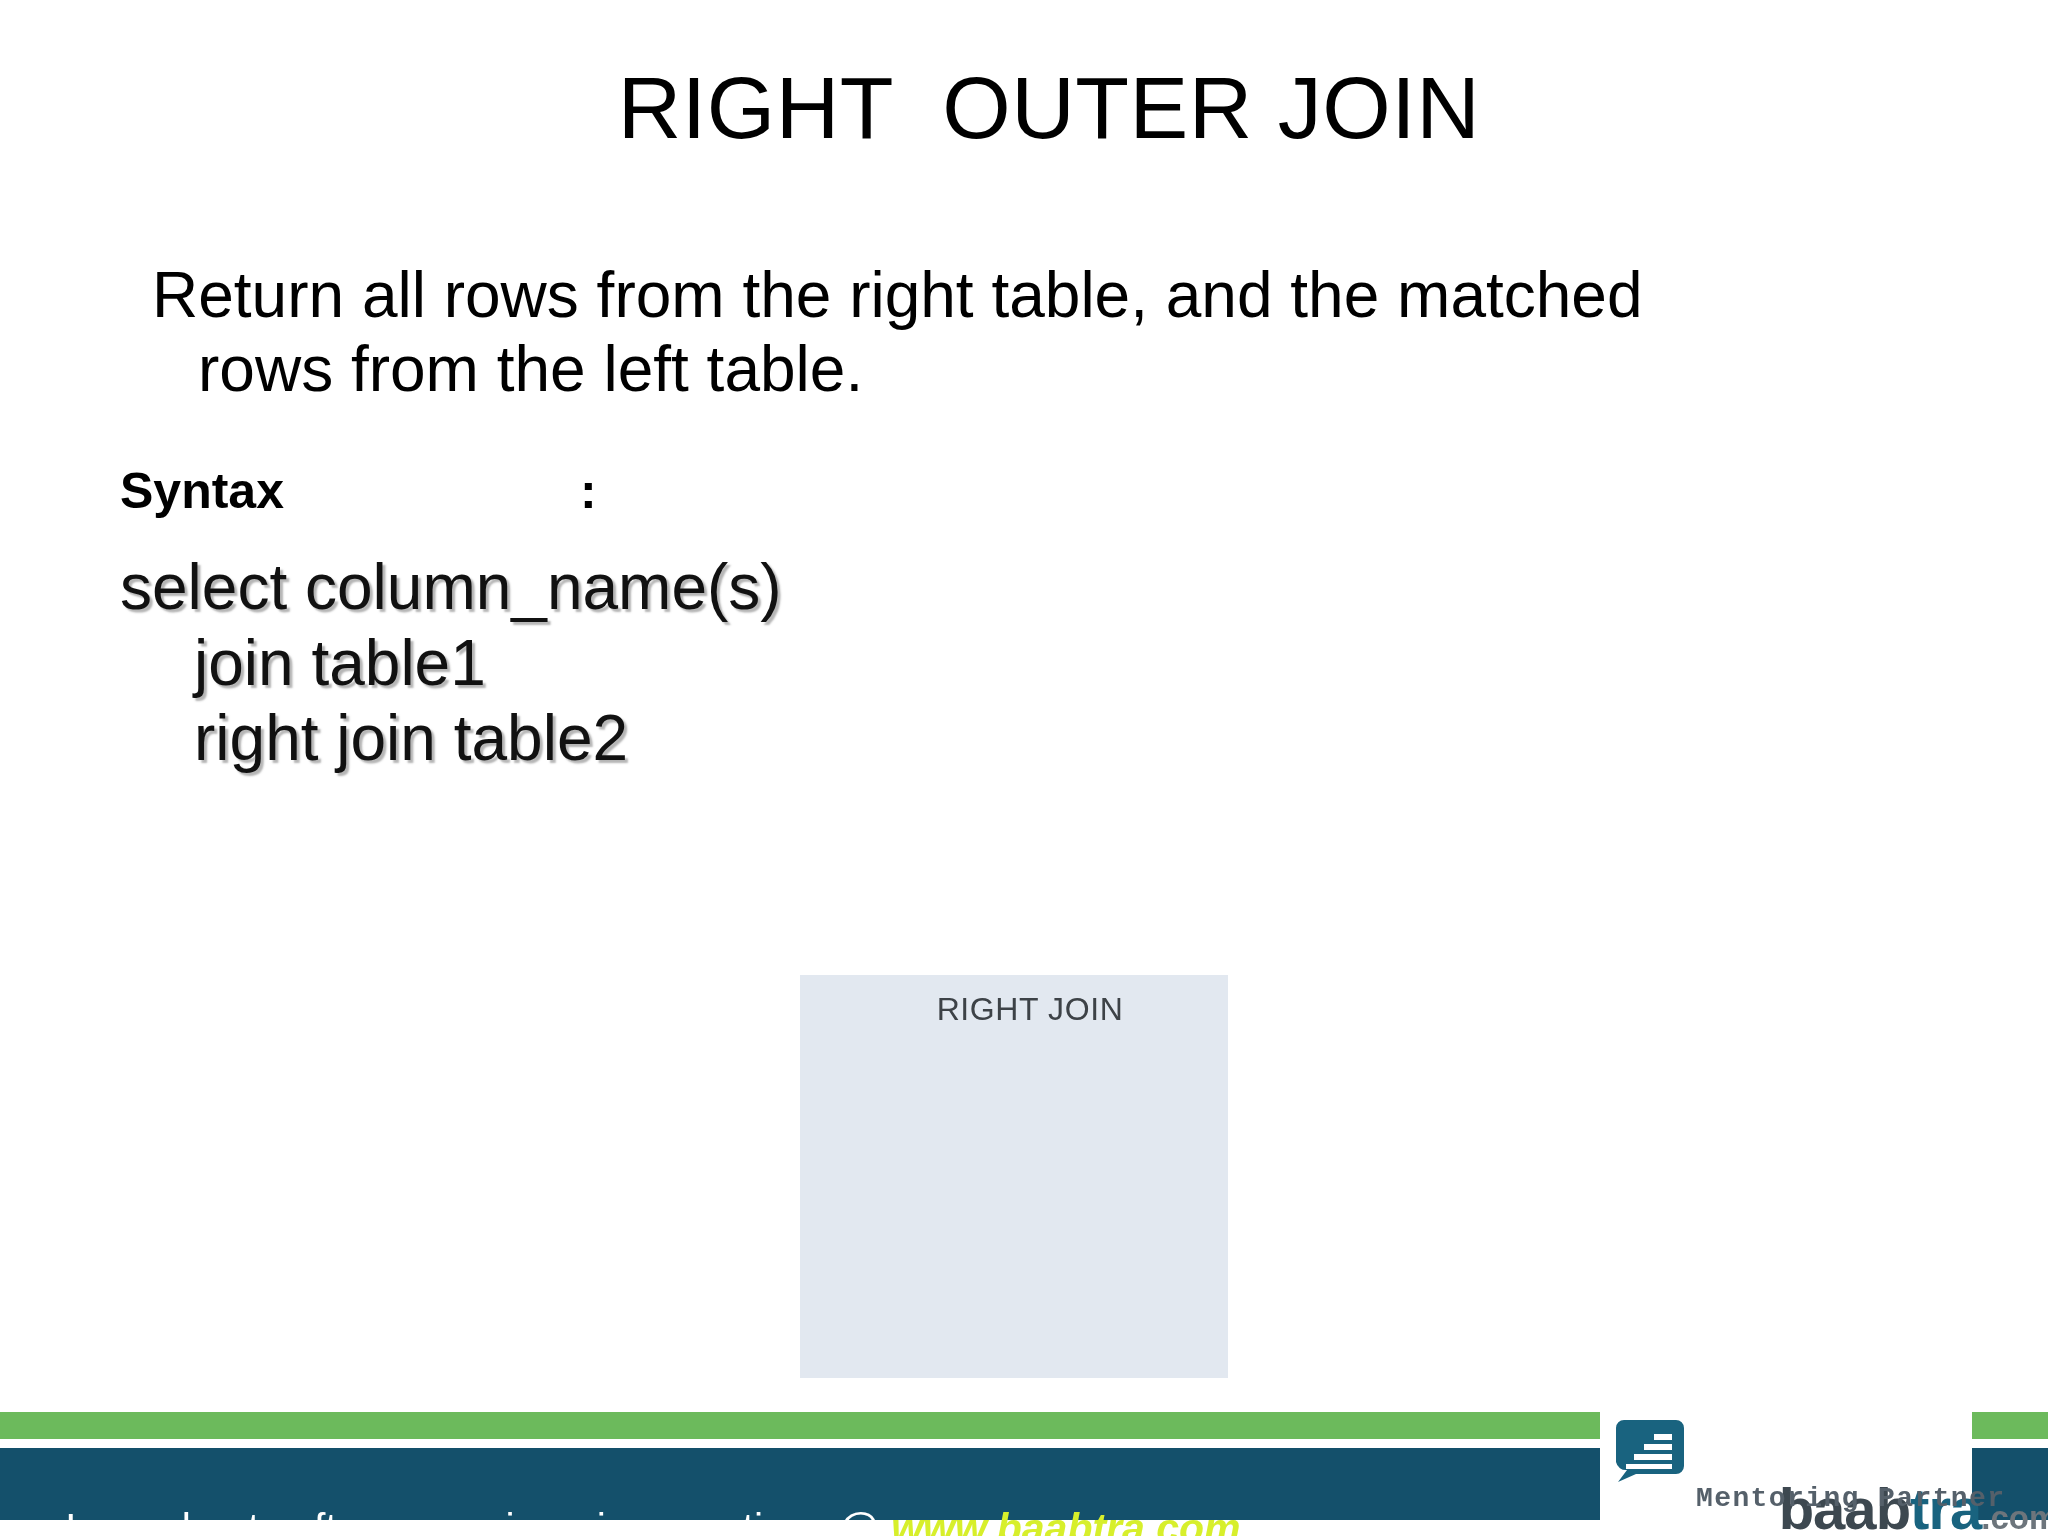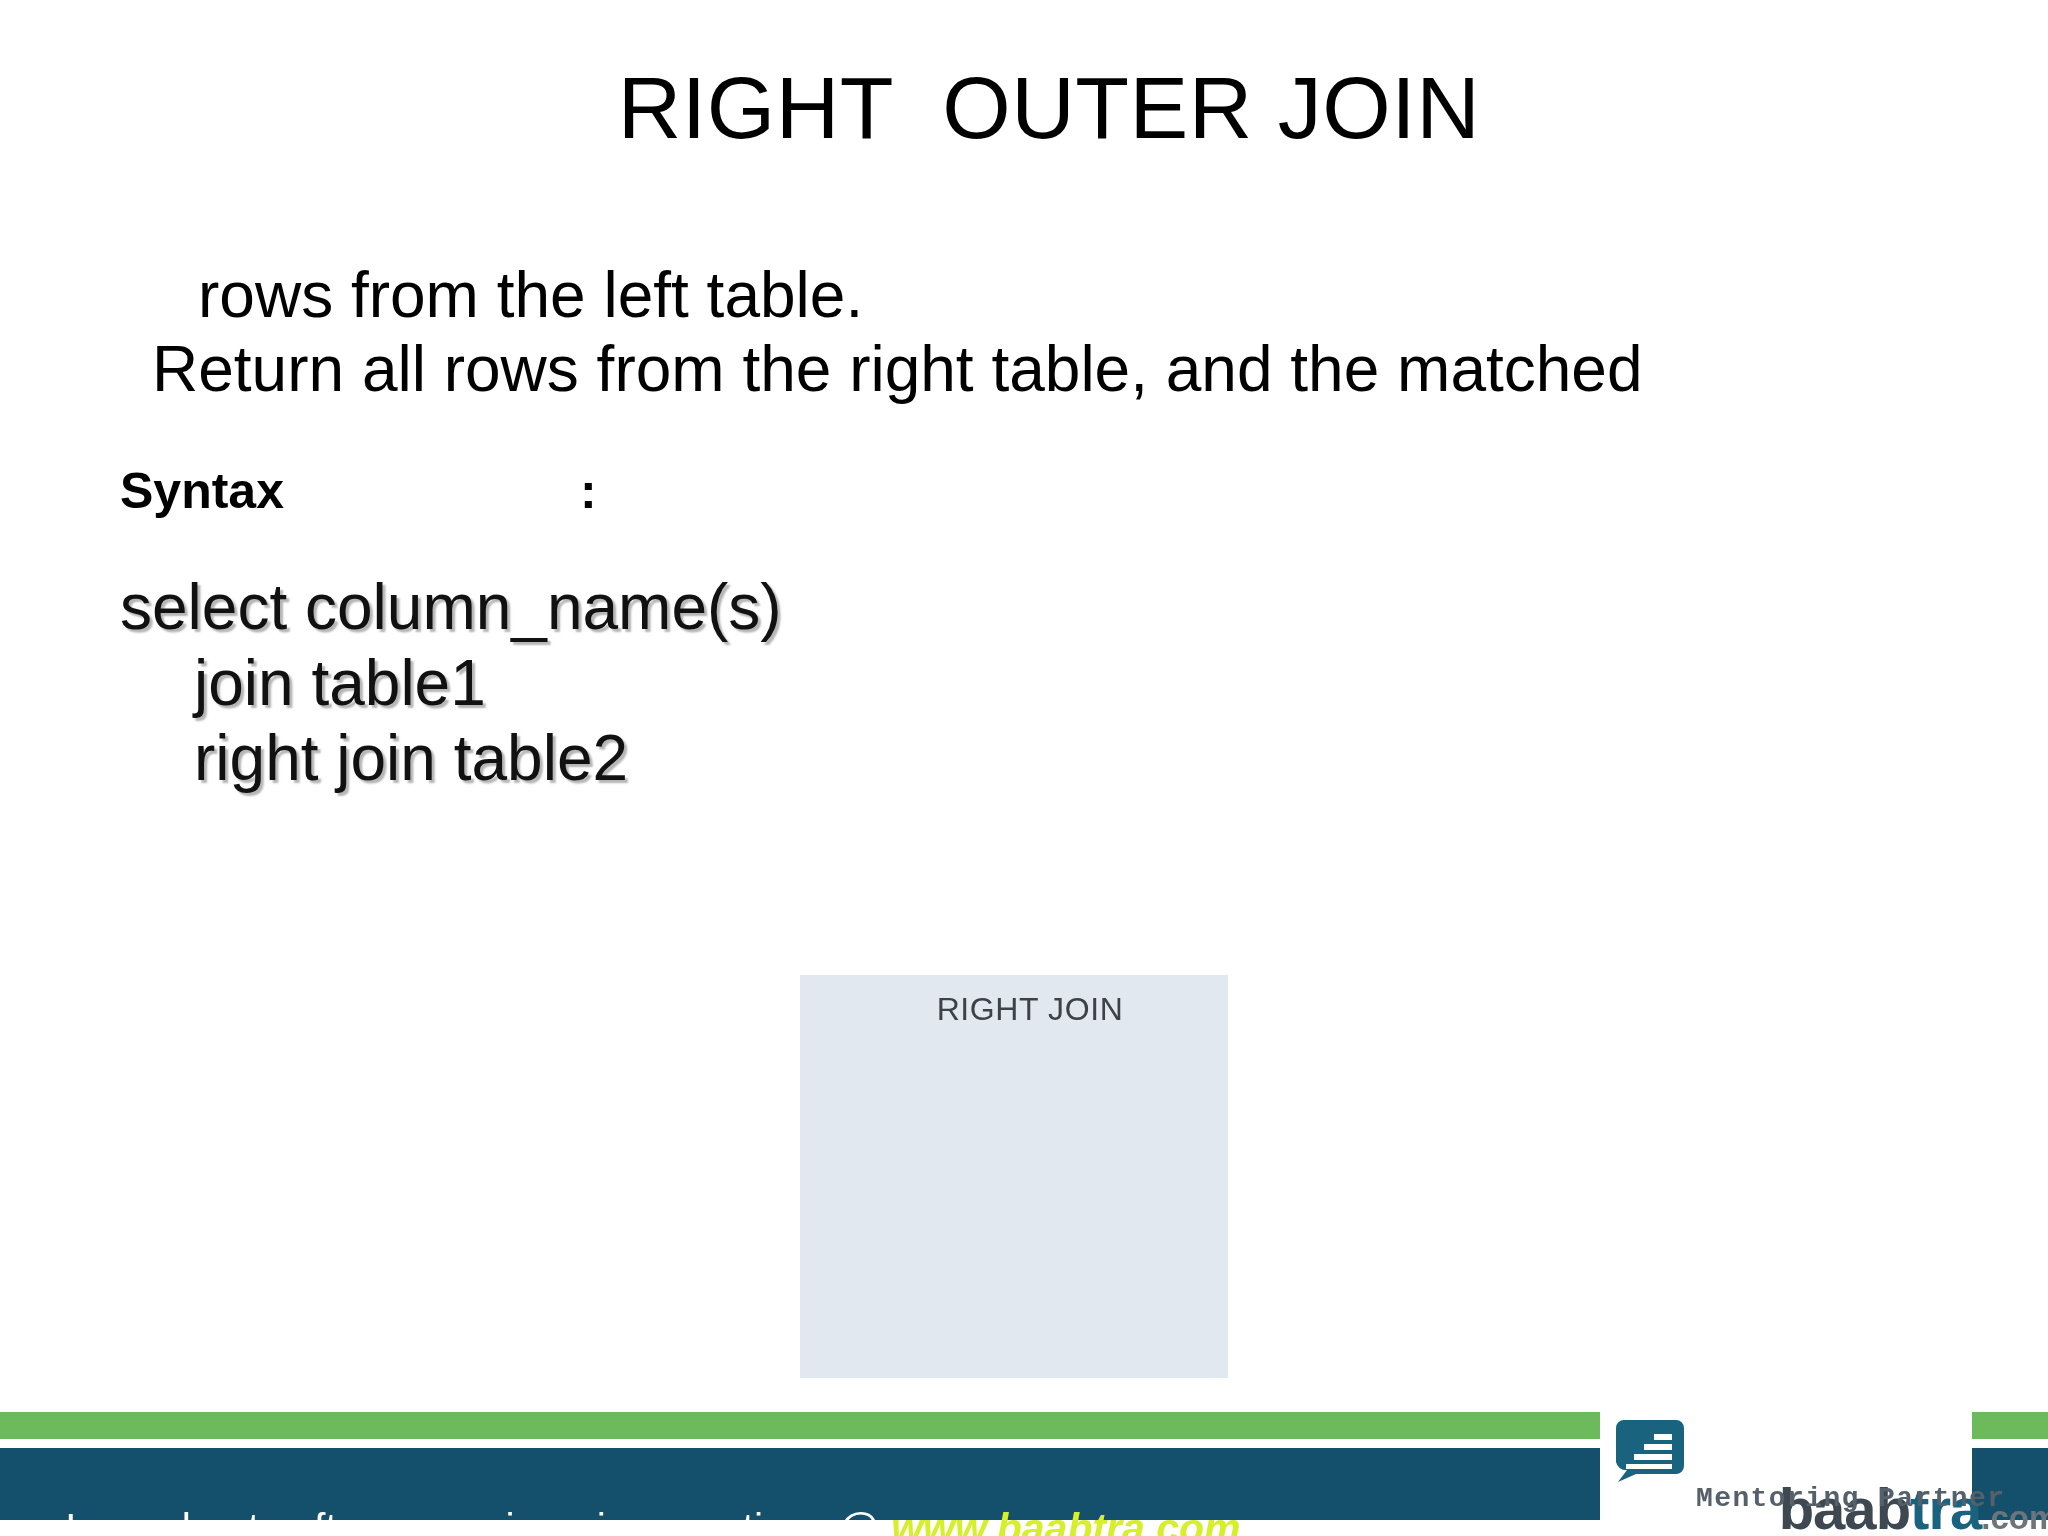--- a/index.html
+++ b/index.html
@@ -68,21 +68,21 @@
     color: #000000;
     white-space: pre;
   }
   .syntax-label { min-width: 0; }
   .syntax-gap { display: inline-block; width: 296px; }
   .syntax-colon { font-weight: 700; }
 
   
   .sql-block {
     position: absolute;
-    top: 570px;
+    top: 550px;
     left: 120px;
     width: 1800px;
   }
   .sql-line {
     font-size: 64px;
     line-height: 1.18;
     font-weight: 400;
     white-space: pre;
     color: #111111;
     text-shadow: 3px 3px 2px rgba(120,120,120,0.55);
@@ -253,22 +253,22 @@
   }
 </style>
 </head>
 <body>
 
 <div class="slide">
 
   <div class="slide-title">RIGHT  OUTER JOIN</div>
 
   <div class="body-block">
+    <div class="body-line">Return all rows from the right table, and the matched</div>
     <div class="body-line indent">rows from the left table.</div>
-    <div class="body-line">Return all rows from the right table, and the matched</div>
   </div>
 
   <div class="syntax-row">
     <span class="syntax-label">Syntax</span>
     <span class="syntax-gap"></span>
     <span class="syntax-colon">:</span>
   </div>
 
   <div class="sql-block">
     <div class="sql-line">select column_name(s)</div>

